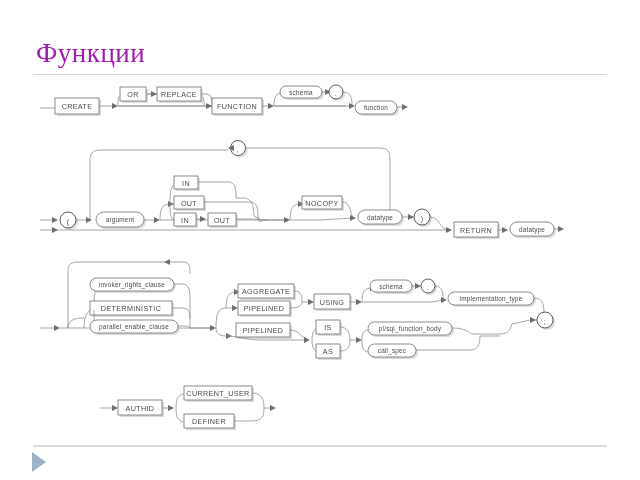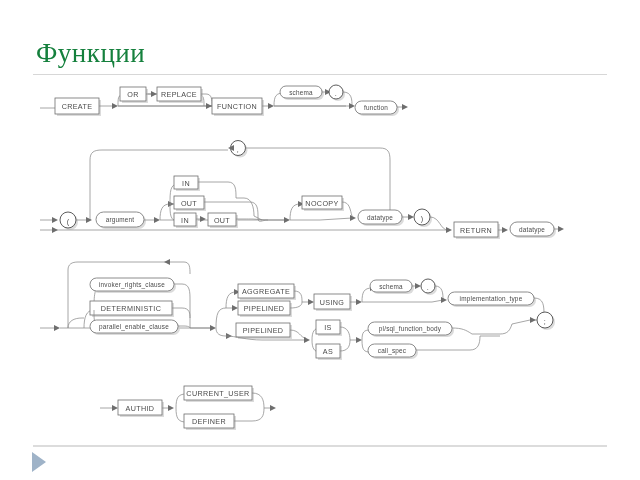--- a/index.html
+++ b/index.html
@@ -23,21 +23,21 @@
   }
 
   
   #title {
     position: absolute;
     left: 36px;
     top: 38px;
     font-family: "Liberation Serif", serif;
     font-size: 27px;
     font-weight: 400;
-    color: #15803d;
+    color: #a21caf;
     letter-spacing: 0.5px;
     white-space: nowrap;
   }
   #title-rule {
     position: absolute;
     left: 33px;
     top: 74px;
     width: 574px;
     height: 1px;
     background: #d7d7d7;

